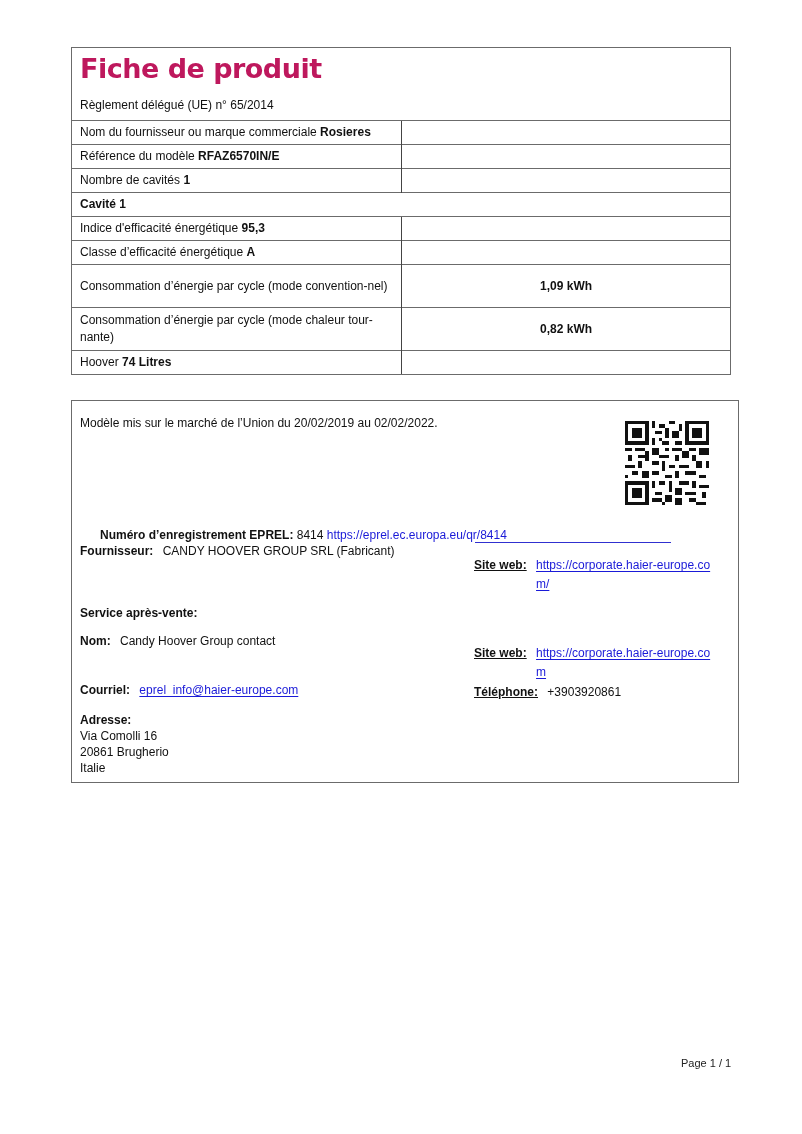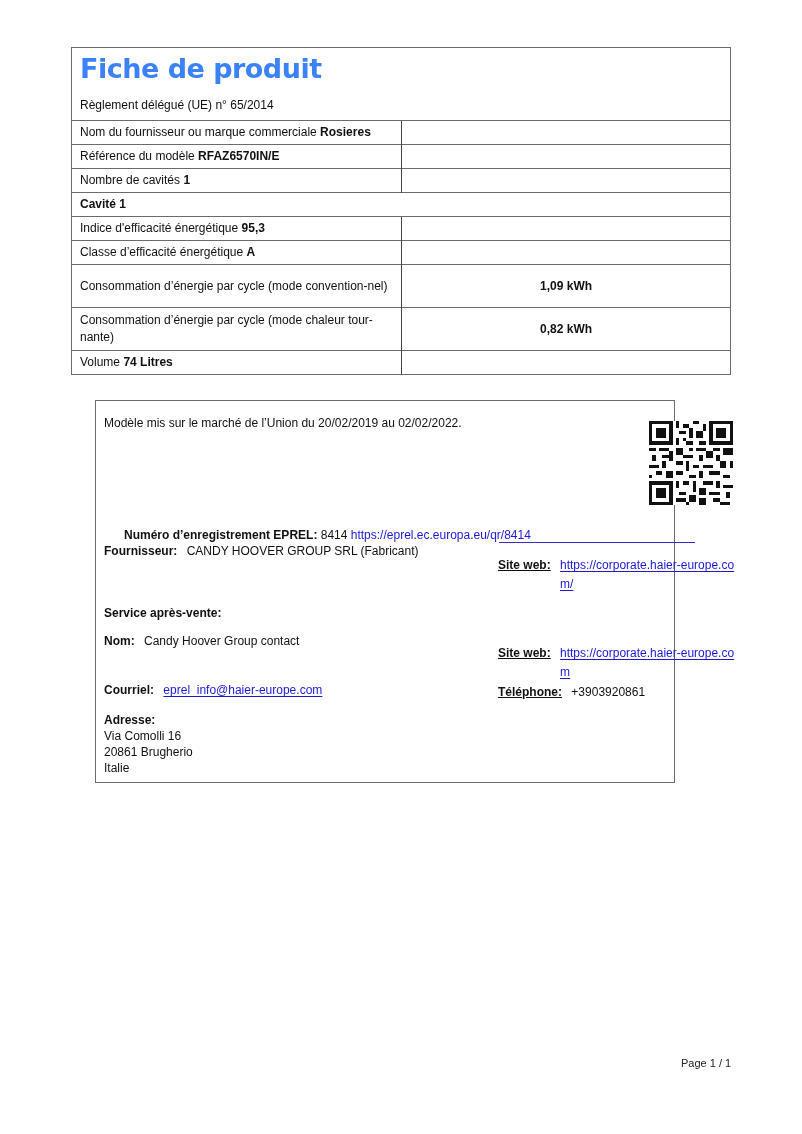--- a/index.html
+++ b/index.html
@@ -1,30 +1,30 @@
 <!DOCTYPE html>
 <html><head>
 <meta charset="utf-8">
 <style>
   html, body { margin: 0; padding: 0; background: #ffffff; }
   body { width: 802px; height: 1134px; position: relative; font-family: "Liberation Sans", sans-serif; color: #111; }
   .sheet { position: absolute; left: 71px; top: 47px; width: 660px; border: 1px solid #6b6b6b; box-sizing: border-box; }
   .title-block { padding: 4px 8px 6px 8px; border-bottom: 1px solid #6b6b6b; height: 73px; box-sizing: border-box; }
-  .doc-title { font-family: "DejaVu Sans", sans-serif; font-weight: bold; font-size: 27px; color: #3b82f6; letter-spacing: -0.5px; margin: 0; line-height: 34px; }
+  .doc-title { font-family: "DejaVu Sans", sans-serif; font-weight: bold; font-size: 27px; color: #be185d; letter-spacing: -0.5px; margin: 0; line-height: 34px; }
   .regulation { font-size: 12px; margin-top: 12px; }
   table.specs { width: 100%; border-collapse: collapse; font-size: 12px; }
   table.specs td { border-top: 1px solid #6b6b6b; padding: 3px 8px; height: 16px; vertical-align: middle; line-height: 17px; margin-top: 19px; }
   table.specs tr:first-child td { border-top: none; }
   table.specs td.val { border-left: 1px solid #444; width: 313px; text-align: center; font-weight: bold; }
   table.specs td.label { width: 314px; }
   table.specs tr.two-line td { height: 36px; }
   table.specs td.full { font-weight: bold; }
   b { font-weight: bold; }
 
-  .info { position: absolute; left: 71px; top: 400px; width: 580px; height: 383px; border: 1px solid #6b6b6b; box-sizing: border-box; font-size: 12px; margin-left: 24px; }
+  .info { position: absolute; left: 71px; top: 400px; width: 668px; height: 383px; border: 1px solid #6b6b6b; box-sizing: border-box; font-size: 12px; }
   .market { position: absolute; left: 8px; top: 15px; }
   .qr { position: absolute; left: 553px; top: 20px; width: 84px; height: 84px; }
   .eprel { position: absolute; left: 8px; top: 127px; padding-left: 20px; }
   .eprel-underline { position: absolute; left: 403px; top: 141px; width: 196px; height: 1px; background: #3030d0; }
   a, .link { color: #1a1ad8; text-decoration: none; }
   .link-u { color: #1a1ad8; text-decoration: underline; text-underline-offset: 2px; }
   .row { position: absolute; left: 8px; }
   .lbl { font-weight: bold; margin-right: 6px; }
   .right-col { position: absolute; left: 402px; width: 250px; line-height: 19px; }
   .right-col .lbl { display: inline-block; vertical-align: top; text-decoration: underline; }
@@ -67,21 +67,21 @@
     </tr>
     <tr class="two-line">
       <td class="label">Consommation d’énergie par cycle (mode convention-nel)</td>
       <td class="val">1,09 kWh</td>
     </tr>
     <tr class="two-line">
       <td class="label">Consommation d’énergie par cycle (mode chaleur tour-nante)</td>
       <td class="val">0,82 kWh</td>
     </tr>
     <tr>
-      <td class="label"><span>Volume</span> <b>74 Litres</b></td>
+      <td class="label"><span>Hoover</span> <b>74 Litres</b></td>
       <td class="val"></td>
     </tr>
   </tbody>
     </table>
 </div>
 
 <div class="info">
   <div class="market">Modèle mis sur le marché de l’Union du 20/02/2019 au 02/02/2022.</div>
 
   <svg class="qr" viewBox="0 0 25 25" shape-rendering="crispEdges">

